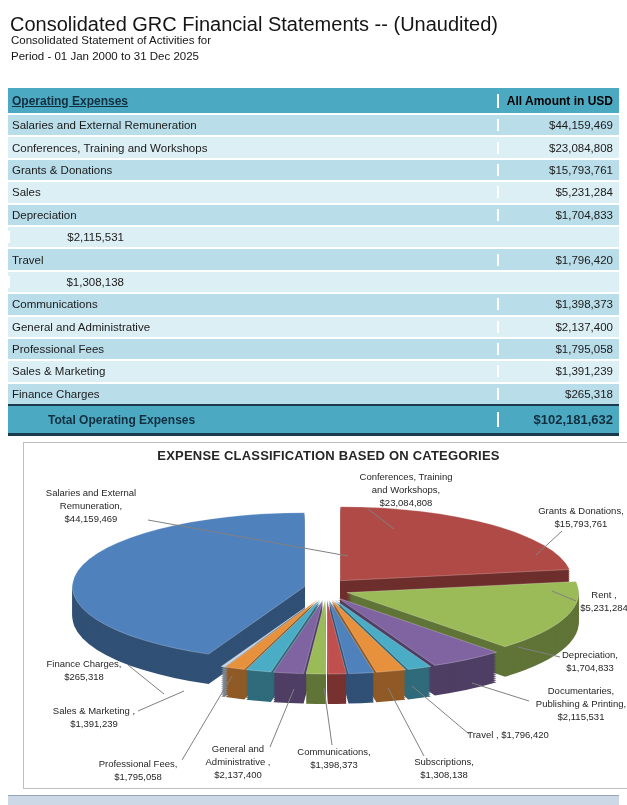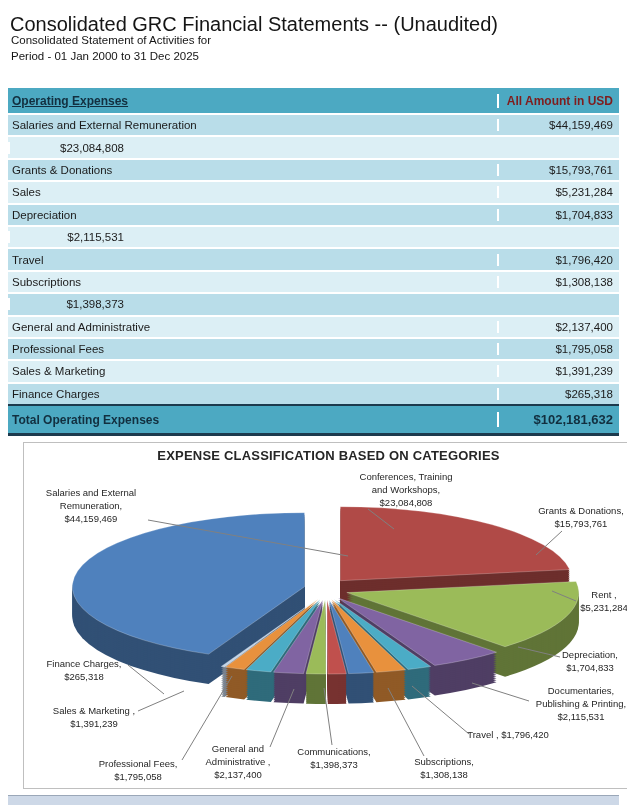--- a/index.html
+++ b/index.html
@@ -11,27 +11,27 @@
   .doc-title{position:absolute;left:10px;top:6px;font-size:20px;font-weight:400;color:#151515;white-space:nowrap;margin-top:7px;}
   .doc-sub{position:absolute;left:11px;font-size:11.5px;color:#151515;white-space:nowrap;}
   .doc-sub.l1{top:34px;}
   .doc-sub.l2{top:50px;}
 
   
   .exp-table{position:absolute;left:8px;top:88px;width:611px;}
   .t-head,.t-total,.t-row{display:flex;align-items:center;}
   .t-head{height:25px;background:#4CA9C2;}
   .t-head .name{font-size:12px;font-weight:bold;text-decoration:underline;color:#122f3f;}
-  .t-head .val{font-size:12px;font-weight:bold;color:#7f1d1d;}
+  .t-head .val{font-size:12px;font-weight:bold;color:#000000;}
   .name{flex:1;padding-left:4px;min-width:0;}
   .val{width:114px;border-left:2px solid #ffffff;text-align:right;padding-right:6px;}
   .t-row{height:20.4px;border-top:2px solid #ffffff;font-size:11.5px;color:#1b1b1b;}
   .t-row.odd{background:#B9DDE9;}
   .t-row.even{background:#DCEFF5;}
-  .t-total{height:27px;background:#4CA9C2;border-top:2px solid #1c3a4d;border-bottom:3px solid #1c3a4d;}
+  .t-total{height:27px;background:#4CA9C2;border-top:2px solid #1c3a4d;border-bottom:3px solid #1c3a4d;padding-left:36px;}
   .t-total .name{font-size:12px;font-weight:bold;color:#122f3f;}
   .t-total .val{font-size:13px;font-weight:bold;color:#122f3f;}
 
   
   .chart-box{position:absolute;left:8px;top:442px;width:609px;height:345px;border:1px solid #bfbfbf;background:#fff;margin-left:15px;}
   .chart-title{position:absolute;left:0;right:0;top:5px;text-align:center;font-size:13px;font-weight:bold;color:#262626;letter-spacing:.2px;}
   .chart-box svg{position:absolute;left:0;top:0;}
   .pie-label{position:absolute;transform:translateX(-50%);font-size:9.5px;line-height:1.35;text-align:center;color:#262626;white-space:nowrap;}
 
   .bottom-strip{position:absolute;left:8px;top:795px;width:611px;height:10px;background:#cdd8e7;border-top:1px solid #9aa7b8;}
@@ -47,20 +47,21 @@
   <div class="t-head">
     <div class="name">Operating Expenses</div>
     <div class="val">All Amount in USD</div>
   </div>
   <div id="rows-container">
       <div class="t-row odd">
         <div class="name">Salaries and External Remuneration</div>
         <div class="val">$44,159,469</div>
       </div>
       <div class="t-row even">
+        <div class="name">Conferences, Training and Workshops</div>
         <div class="val">$23,084,808</div>
       </div>
       <div class="t-row odd">
         <div class="name">Grants &amp; Donations</div>
         <div class="val">$15,793,761</div>
       </div>
       <div class="t-row even">
         <div class="name">Sales</div>
         <div class="val">$5,231,284</div>
       </div>
@@ -69,24 +70,24 @@
         <div class="val">$1,704,833</div>
       </div>
       <div class="t-row even">
         <div class="val">$2,115,531</div>
       </div>
       <div class="t-row odd">
         <div class="name">Travel</div>
         <div class="val">$1,796,420</div>
       </div>
       <div class="t-row even">
-        <div class="name">Subscriptions</div>
         <div class="val">$1,308,138</div>
       </div>
       <div class="t-row odd">
+        <div class="name">Communications</div>
         <div class="val">$1,398,373</div>
       </div>
       <div class="t-row even">
         <div class="name">General and Administrative</div>
         <div class="val">$2,137,400</div>
       </div>
       <div class="t-row odd">
         <div class="name">Professional Fees</div>
         <div class="val">$1,795,058</div>
       </div>

